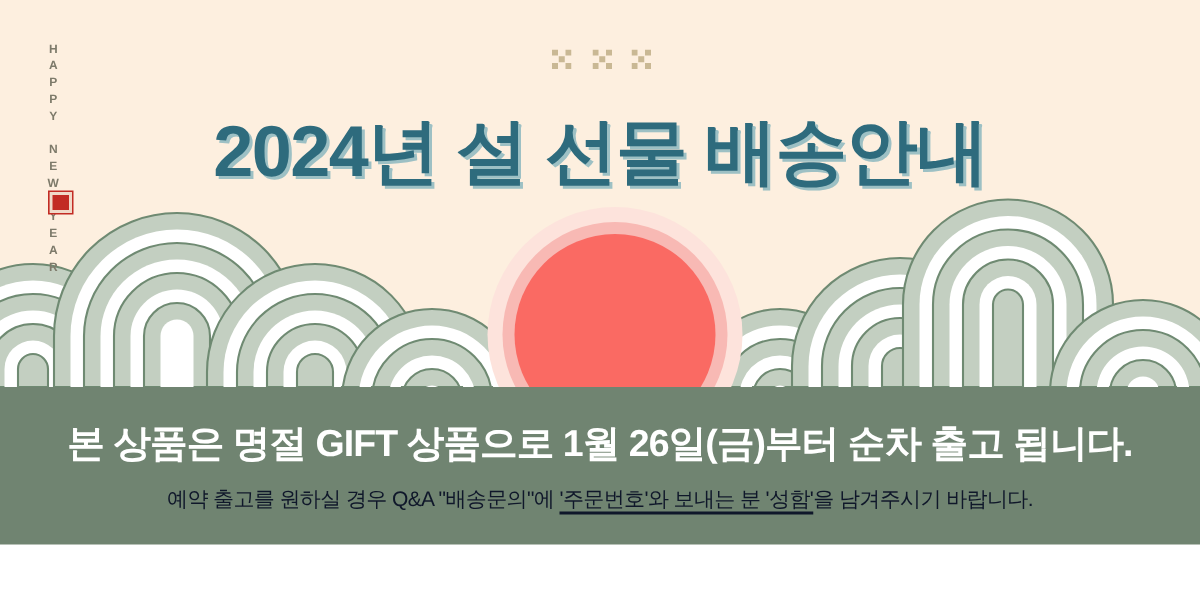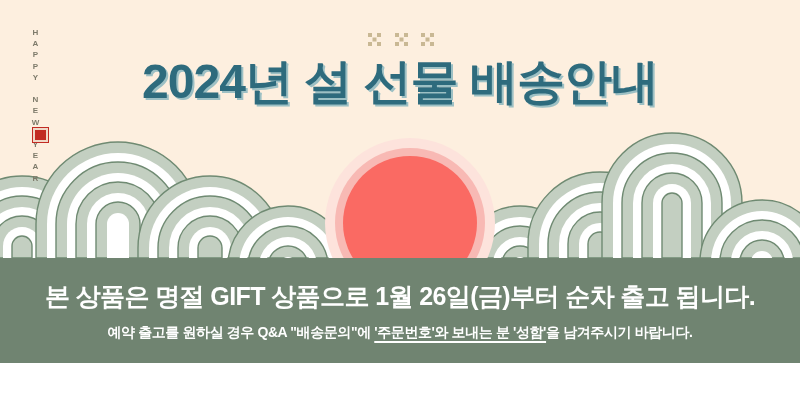--- a/index.html
+++ b/index.html
@@ -55,21 +55,21 @@
     position:absolute;
     left:368px; top:31px;
     width:66px; height:16px;
     display:flex; justify-content:space-between; align-items:center;
   }
   .orn { display:block; }
 
   
   .title {
     position:absolute;
-    left:0; top:52px;
+    left:0; top:72px;
     width:800px;
     text-align:center;
     font-size:48px;
     font-weight:900;
     letter-spacing:-1px;
     color:#2e6b7d;
     text-shadow: 2px 2px 0 #9dc0c4;
     line-height:1.25;
     white-space:nowrap;
   }
@@ -119,23 +119,23 @@
     font-weight:700;
     letter-spacing:-0.6px;
     white-space:nowrap;
     line-height:1.2;
   }
   .band-line1 .bold {
     font-weight:900;
   }
   .band-line2 {
     margin-top:13px;
-    color:#ffffff;
+    color:#0f172a;
     font-size:14px;
-    font-weight:700;
+    font-weight:400;
     letter-spacing:-0.4px;
     white-space:nowrap;
     line-height:1.2;
   }
   .band-line2 .uline {
     text-decoration:underline;
     text-underline-offset:4px;
     text-decoration-thickness:1.5px;
   }
   .footer {

